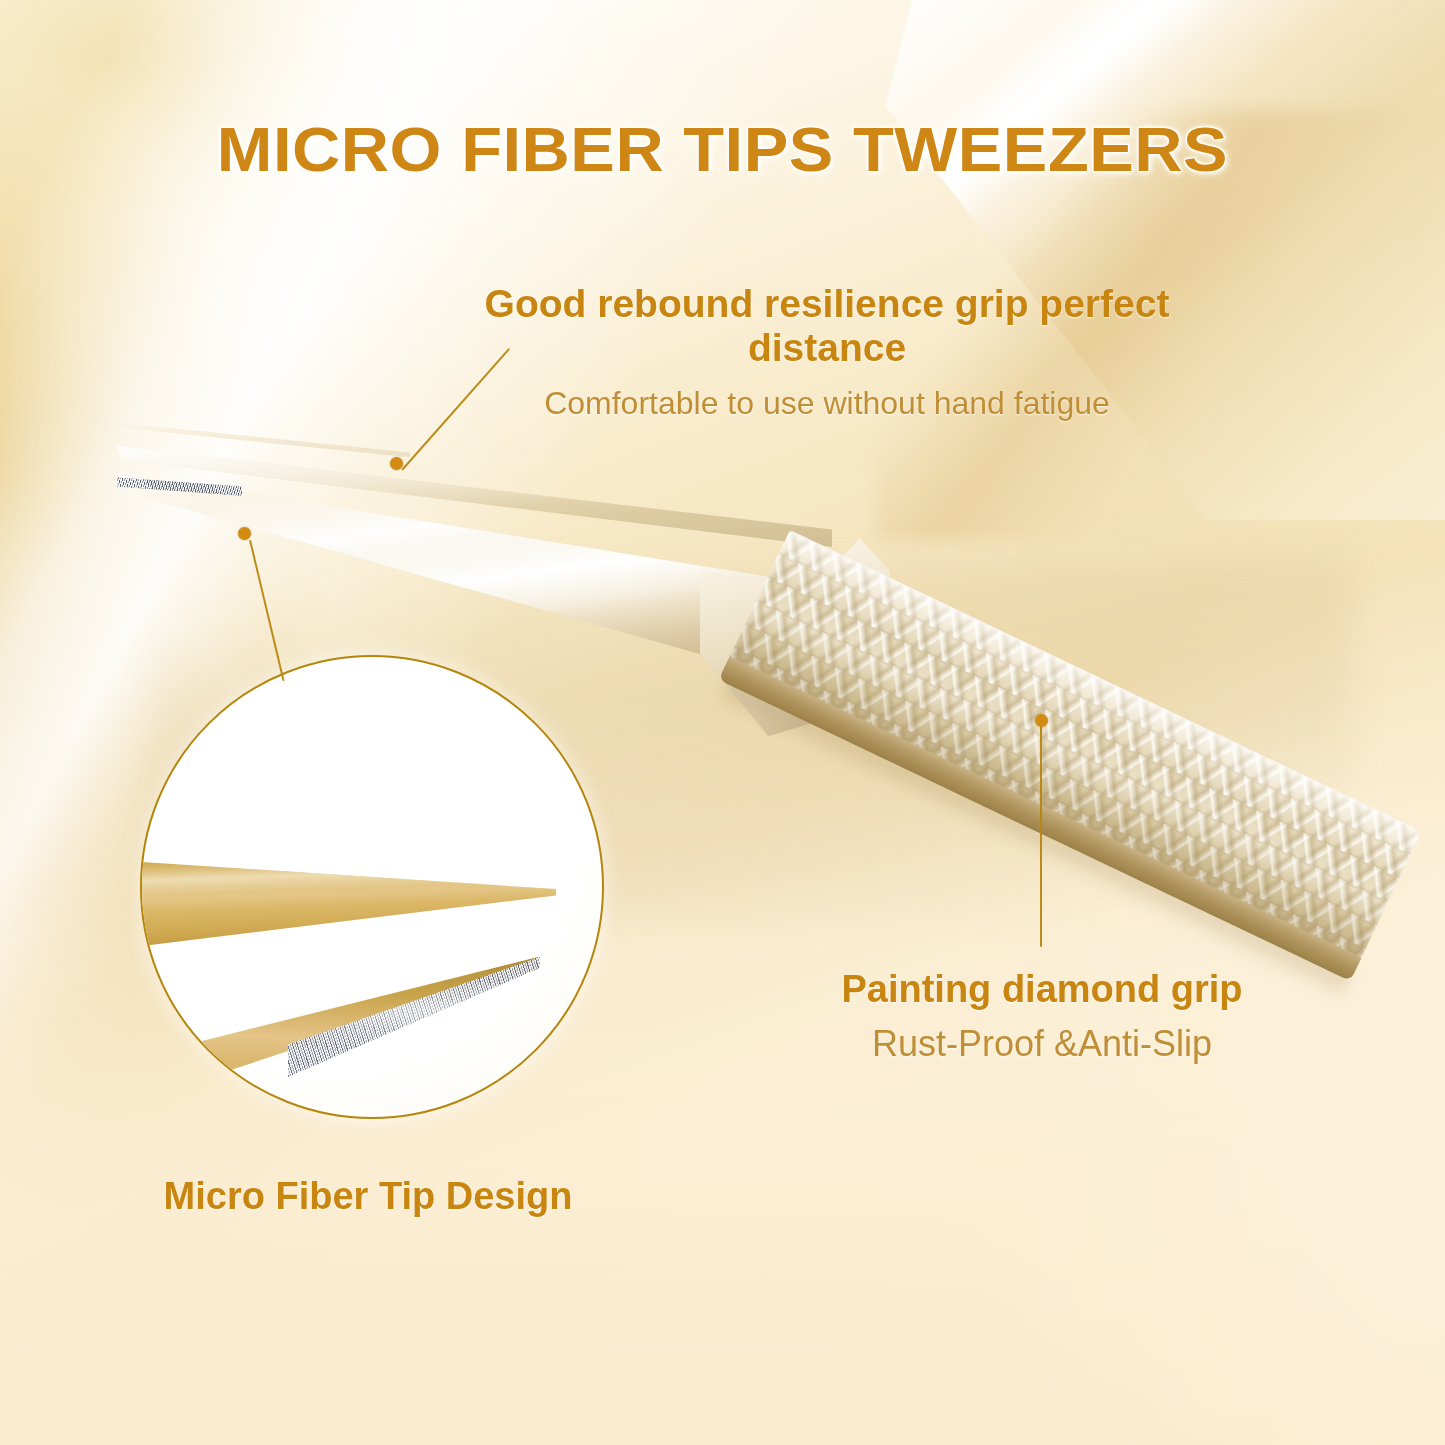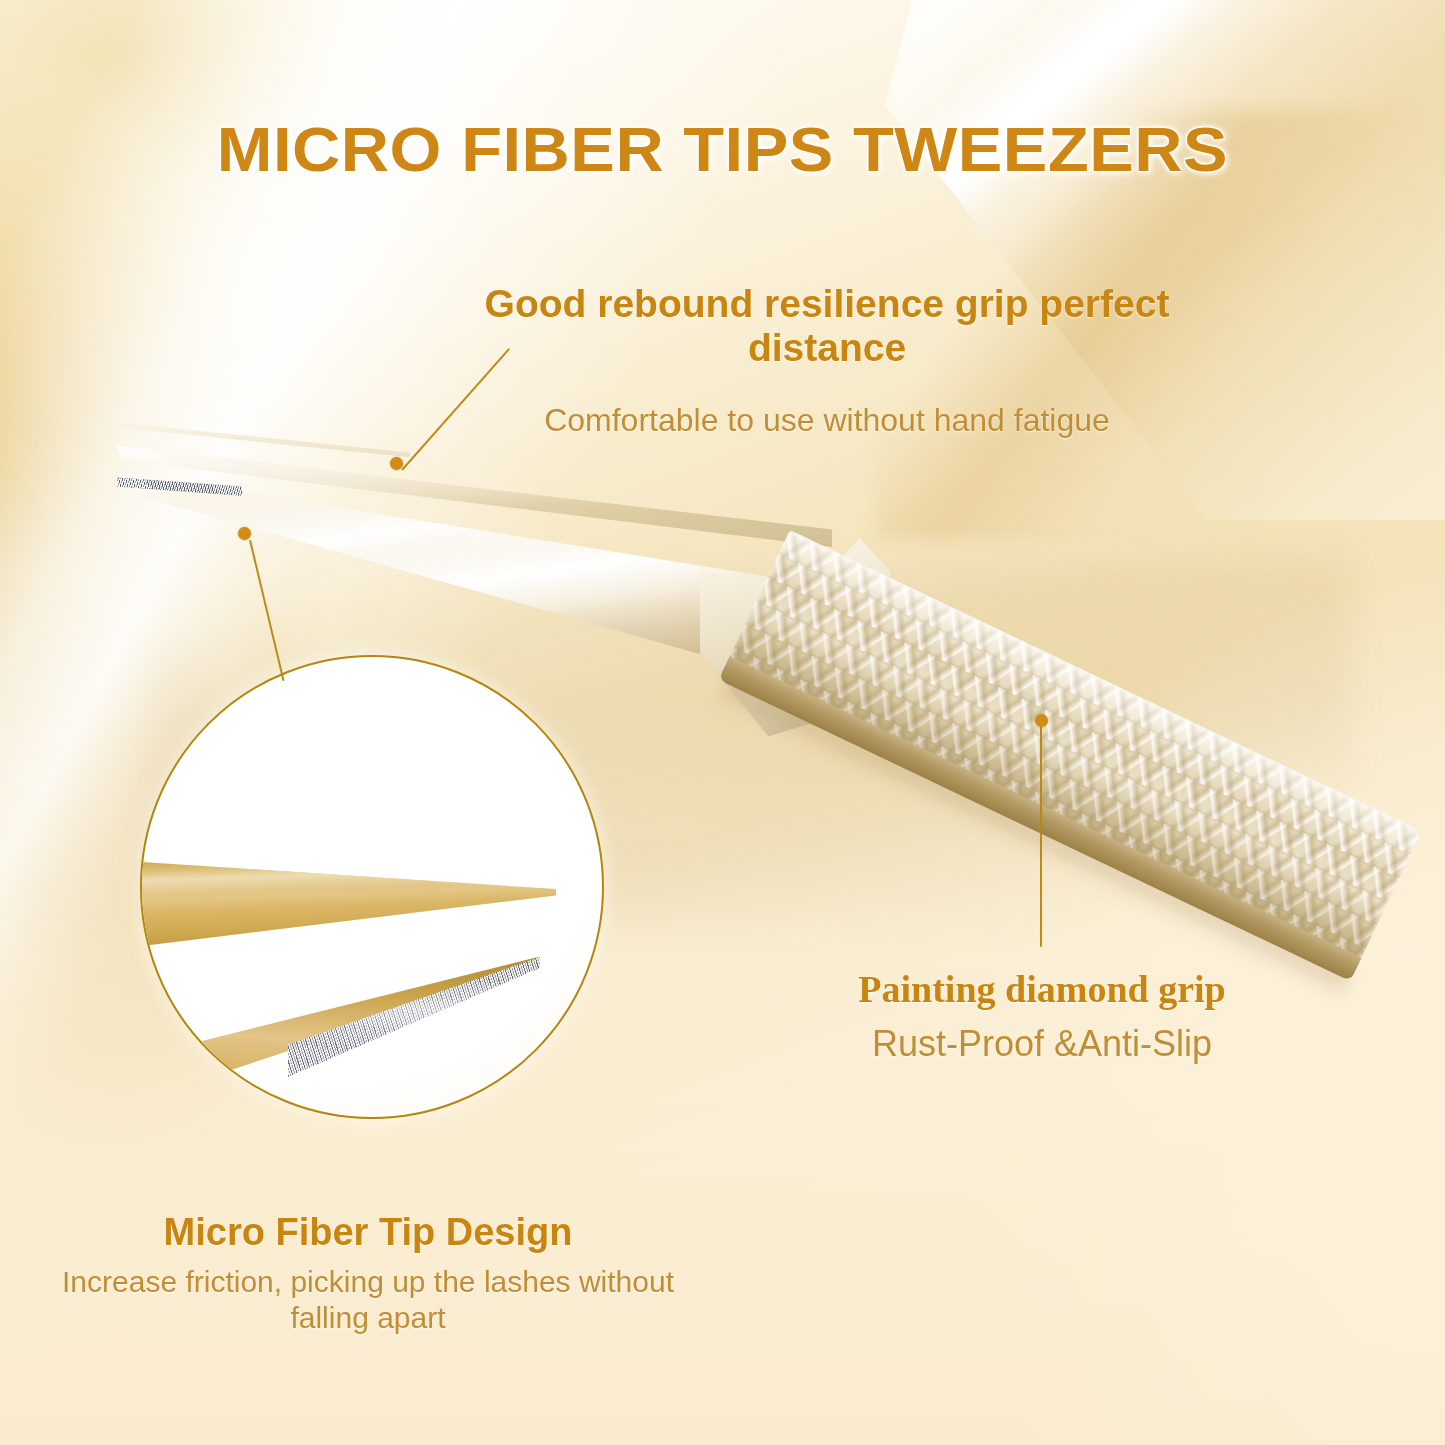--- a/index.html
+++ b/index.html
@@ -148,27 +148,27 @@
     text-shadow:0 1px 2px rgba(255,255,255,0.85);
   }
   .c-sub{
     color:#C08E35;
     line-height:1.2;
     text-shadow:0 1px 2px rgba(255,255,255,0.8);
   }
 
   #callout-rebound{left:418px;top:282px;width:818px;}
   #callout-rebound .c-head{font-size:39px;}
-  #callout-rebound .c-sub{font-size:32px;margin-top:30px;}
+  #callout-rebound .c-sub{font-size:32px;margin-top:13px;}
 
   #callout-grip{left:712px;top:968px;width:660px;}
-  #callout-grip .c-head{font-size:38px;font-family:Liberation Serif, serif;}
+  #callout-grip .c-head{font-size:38px;}
   #callout-grip .c-sub{font-size:36px;margin-top:11px;}
 
-  #callout-tip{left:28px;top:1211px;width:680px;}
+  #callout-tip{left:28px;top:1175px;width:680px;}
   #callout-tip .c-head{font-size:38px;}
   #callout-tip .c-sub{font-size:30px;margin-top:10px;}
 
   
   .leader{position:absolute;background:#B8860F;transform-origin:0 50%;height:2px;border-radius:1px;opacity:.95;}
   .dot{position:absolute;width:13px;height:13px;border-radius:50%;background:#D28C12;
        box-shadow:0 0 2px rgba(120,80,0,0.45);}
 
   
   #magnifier{
@@ -435,16 +435,15 @@
     <div class="c-sub">Comfortable to use without hand fatigue</div>
   </div>
 
   <div class="callout" id="callout-grip">
     <div class="c-head">Painting diamond grip</div>
     <div class="c-sub">Rust-Proof &amp;Anti-Slip</div>
   </div>
 
   <div class="callout" id="callout-tip">
     <div class="c-head">Micro Fiber Tip Design</div>
-    <div class="c-sub">Increase friction, picking up the lashes without falling apart</div>
   </div>
 
 </div>
 
 </body></html>

